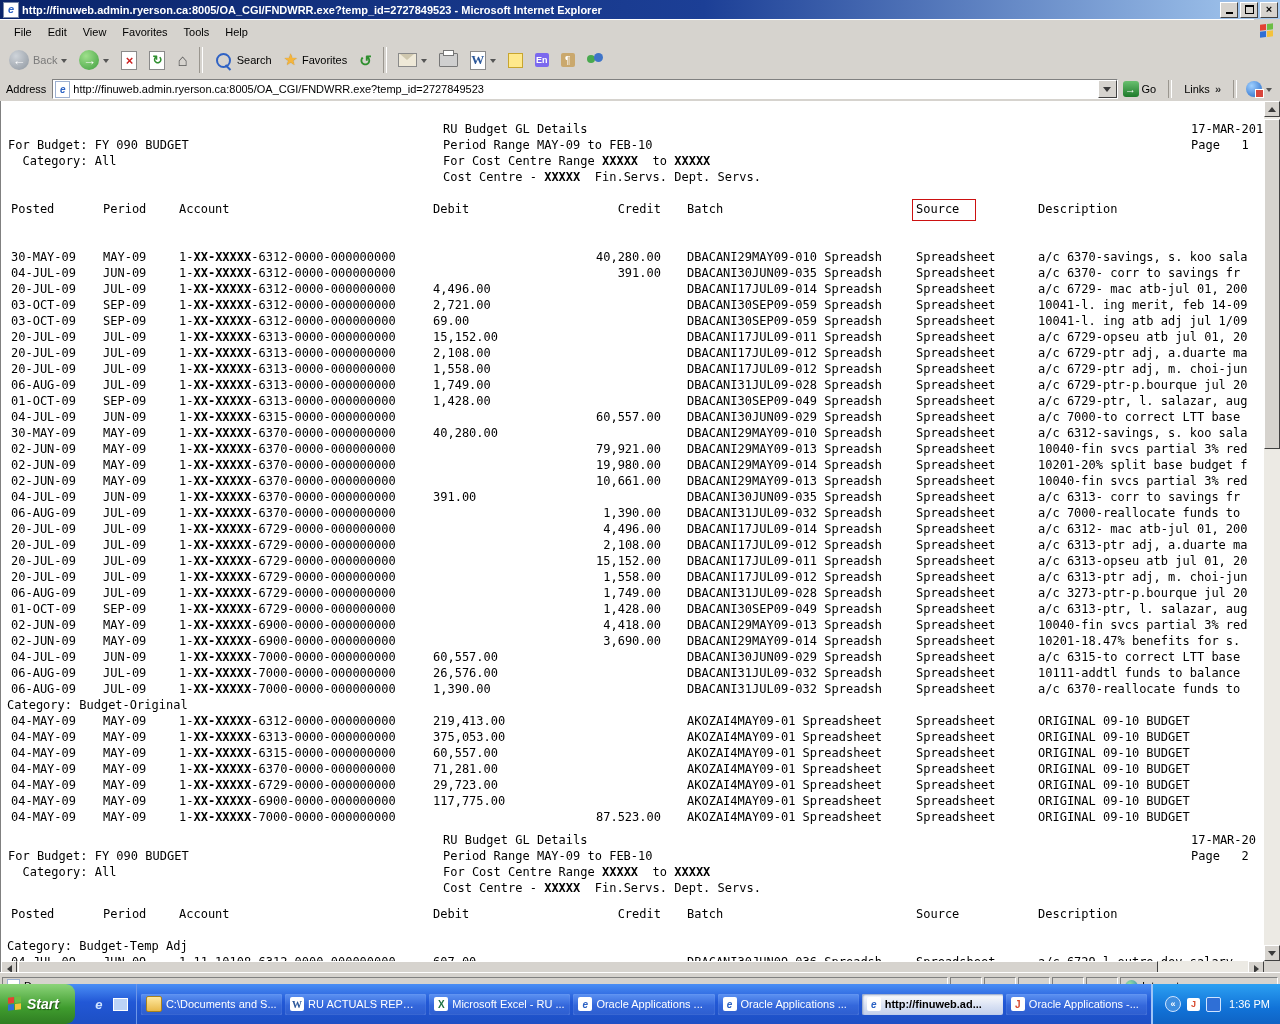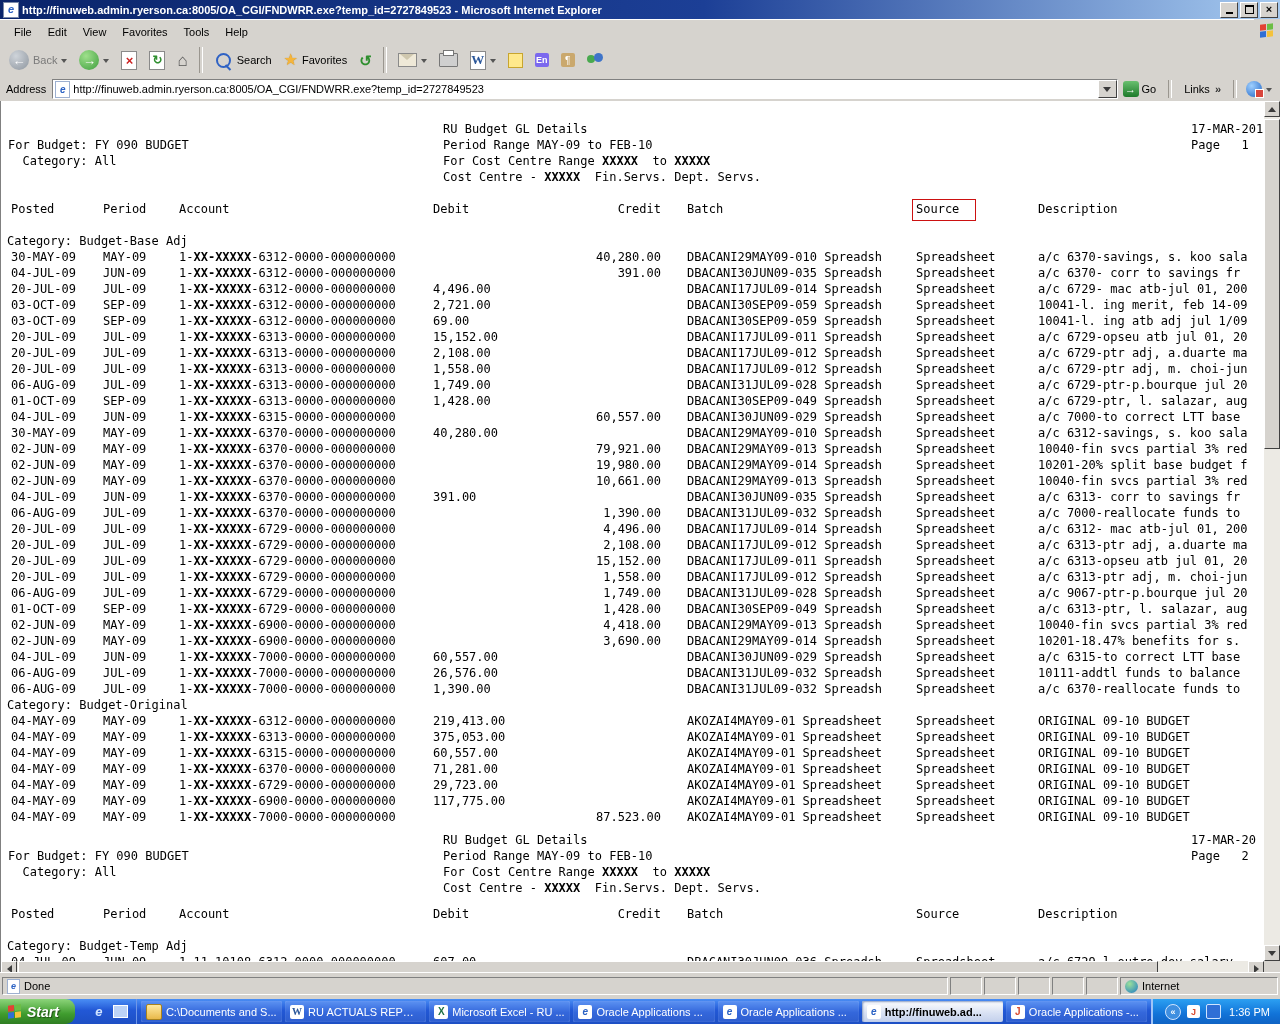--- a/index.html
+++ b/index.html
@@ -121,21 +121,21 @@
              border-top:1px solid #fff;display:flex;align-items:center;padding:2px;gap:2px;}
   .spane{height:16px;border:1px solid;border-color:#808080 #fff #fff #808080;display:flex;align-items:center;padding:0 4px;gap:4px;}
   .spane.main{flex:1;}
   .spane.empty{width:22px;}
   .spane.zone{width:148px;}
   .mini-ie{width:11px;height:13px;background:#fff;border:1px solid #9db0d0;color:#2b62c4;font-weight:bold;font-style:italic;
            font-size:9px;display:flex;align-items:center;justify-content:center;}
   .mini-globe{width:13px;height:13px;border-radius:50%;background:radial-gradient(circle at 35% 30%,#9be09b,#1d7ac4);}
 
   
-  .taskbar{position:absolute;left:0;right:0;bottom:0;height:25px;
+  .taskbar{position:absolute;left:0;right:0;bottom:0;height:40px;
            background:linear-gradient(#4a8ef5,#2258d6 45%,#1d4fc4);display:flex;align-items:stretch;}
   .start-btn{display:flex;align-items:center;gap:5px;padding:0 16px 0 8px;margin-right:8px;
              background:linear-gradient(#8cd47a,#3f9c2e 60%,#2f7d22);border-radius:0 9px 9px 0;
              color:#fff;font-weight:bold;font-size:14px;font-style:italic;text-shadow:1px 1px 1px #1e4f12;}
   .quicklaunch{display:flex;align-items:center;gap:6px;padding:0 8px;border-right:1px solid #6f97e8;}
   .ql-ico{width:16px;height:16px;display:flex;align-items:center;justify-content:center;
           color:#fff;font-weight:bold;font-style:italic;font-size:13px;}
   .ql-ico.ie{color:#cfe3ff;}
   .ql-ico.desk{background:#bcd3f7;border:1px solid #fff;width:13px;height:11px;}
   .taskbtns{display:flex;align-items:center;gap:3px;padding:2px 4px;flex:1;min-width:0;}
@@ -310,23 +310,20 @@
         <span class="cl c-posted">Posted</span>
         <span class="cl c-period">Period</span>
         <span class="cl c-acct">Account</span>
         <span class="cl c-debit">Debit</span>
         <span class="cl c-credit">Credit</span>
         <span class="cl c-batch">Batch</span>
         <span class="cl c-source"><span class="redbox">Source</span></span>
         <span class="cl c-desc">Description</span>
       </div>
 
-      <div class="r-line" style="top:132px">
-        <span class="cl c-section">Category: Budget-Base Adj</span>
-      </div>
 
       <div>
 
       <div class="r-line" style="top: 148px;">
             <span class="cl c-posted">30-MAY-09</span>
             <span class="cl c-period">MAY-09</span>
             <span class="cl c-acct"><span>1-</span><b>XX-XXXXX</b><span>-6312-0000-000000000</span></span>
             <span class="cl c-debit"></span>
             <span class="cl c-credit">40,280.00</span>
             <span class="cl c-batch">DBACANI29MAY09-010 Spreadsh</span>
@@ -534,21 +531,21 @@
             <span class="cl c-desc">a/c 6313-ptr adj, m. choi-jun</span>
           </div>
           <div class="r-line" style="top: 484px;">
             <span class="cl c-posted">06-AUG-09</span>
             <span class="cl c-period">JUL-09</span>
             <span class="cl c-acct"><span>1-</span><b>XX-XXXXX</b><span>-6729-0000-000000000</span></span>
             <span class="cl c-debit"></span>
             <span class="cl c-credit">1,749.00</span>
             <span class="cl c-batch">DBACANI31JUL09-028 Spreadsh</span>
             <span class="cl c-source">Spreadsheet</span>
-            <span class="cl c-desc">a/c 9067-ptr-p.bourque jul 20</span>
+            <span class="cl c-desc">a/c 3273-ptr-p.bourque jul 20</span>
           </div>
           <div class="r-line" style="top: 500px;">
             <span class="cl c-posted">01-OCT-09</span>
             <span class="cl c-period">SEP-09</span>
             <span class="cl c-acct"><span>1-</span><b>XX-XXXXX</b><span>-6729-0000-000000000</span></span>
             <span class="cl c-debit"></span>
             <span class="cl c-credit">1,428.00</span>
             <span class="cl c-batch">DBACANI30SEP09-049 Spreadsh</span>
             <span class="cl c-source">Spreadsheet</span>
             <span class="cl c-desc">a/c 6313-ptr, l. salazar, aug</span>

